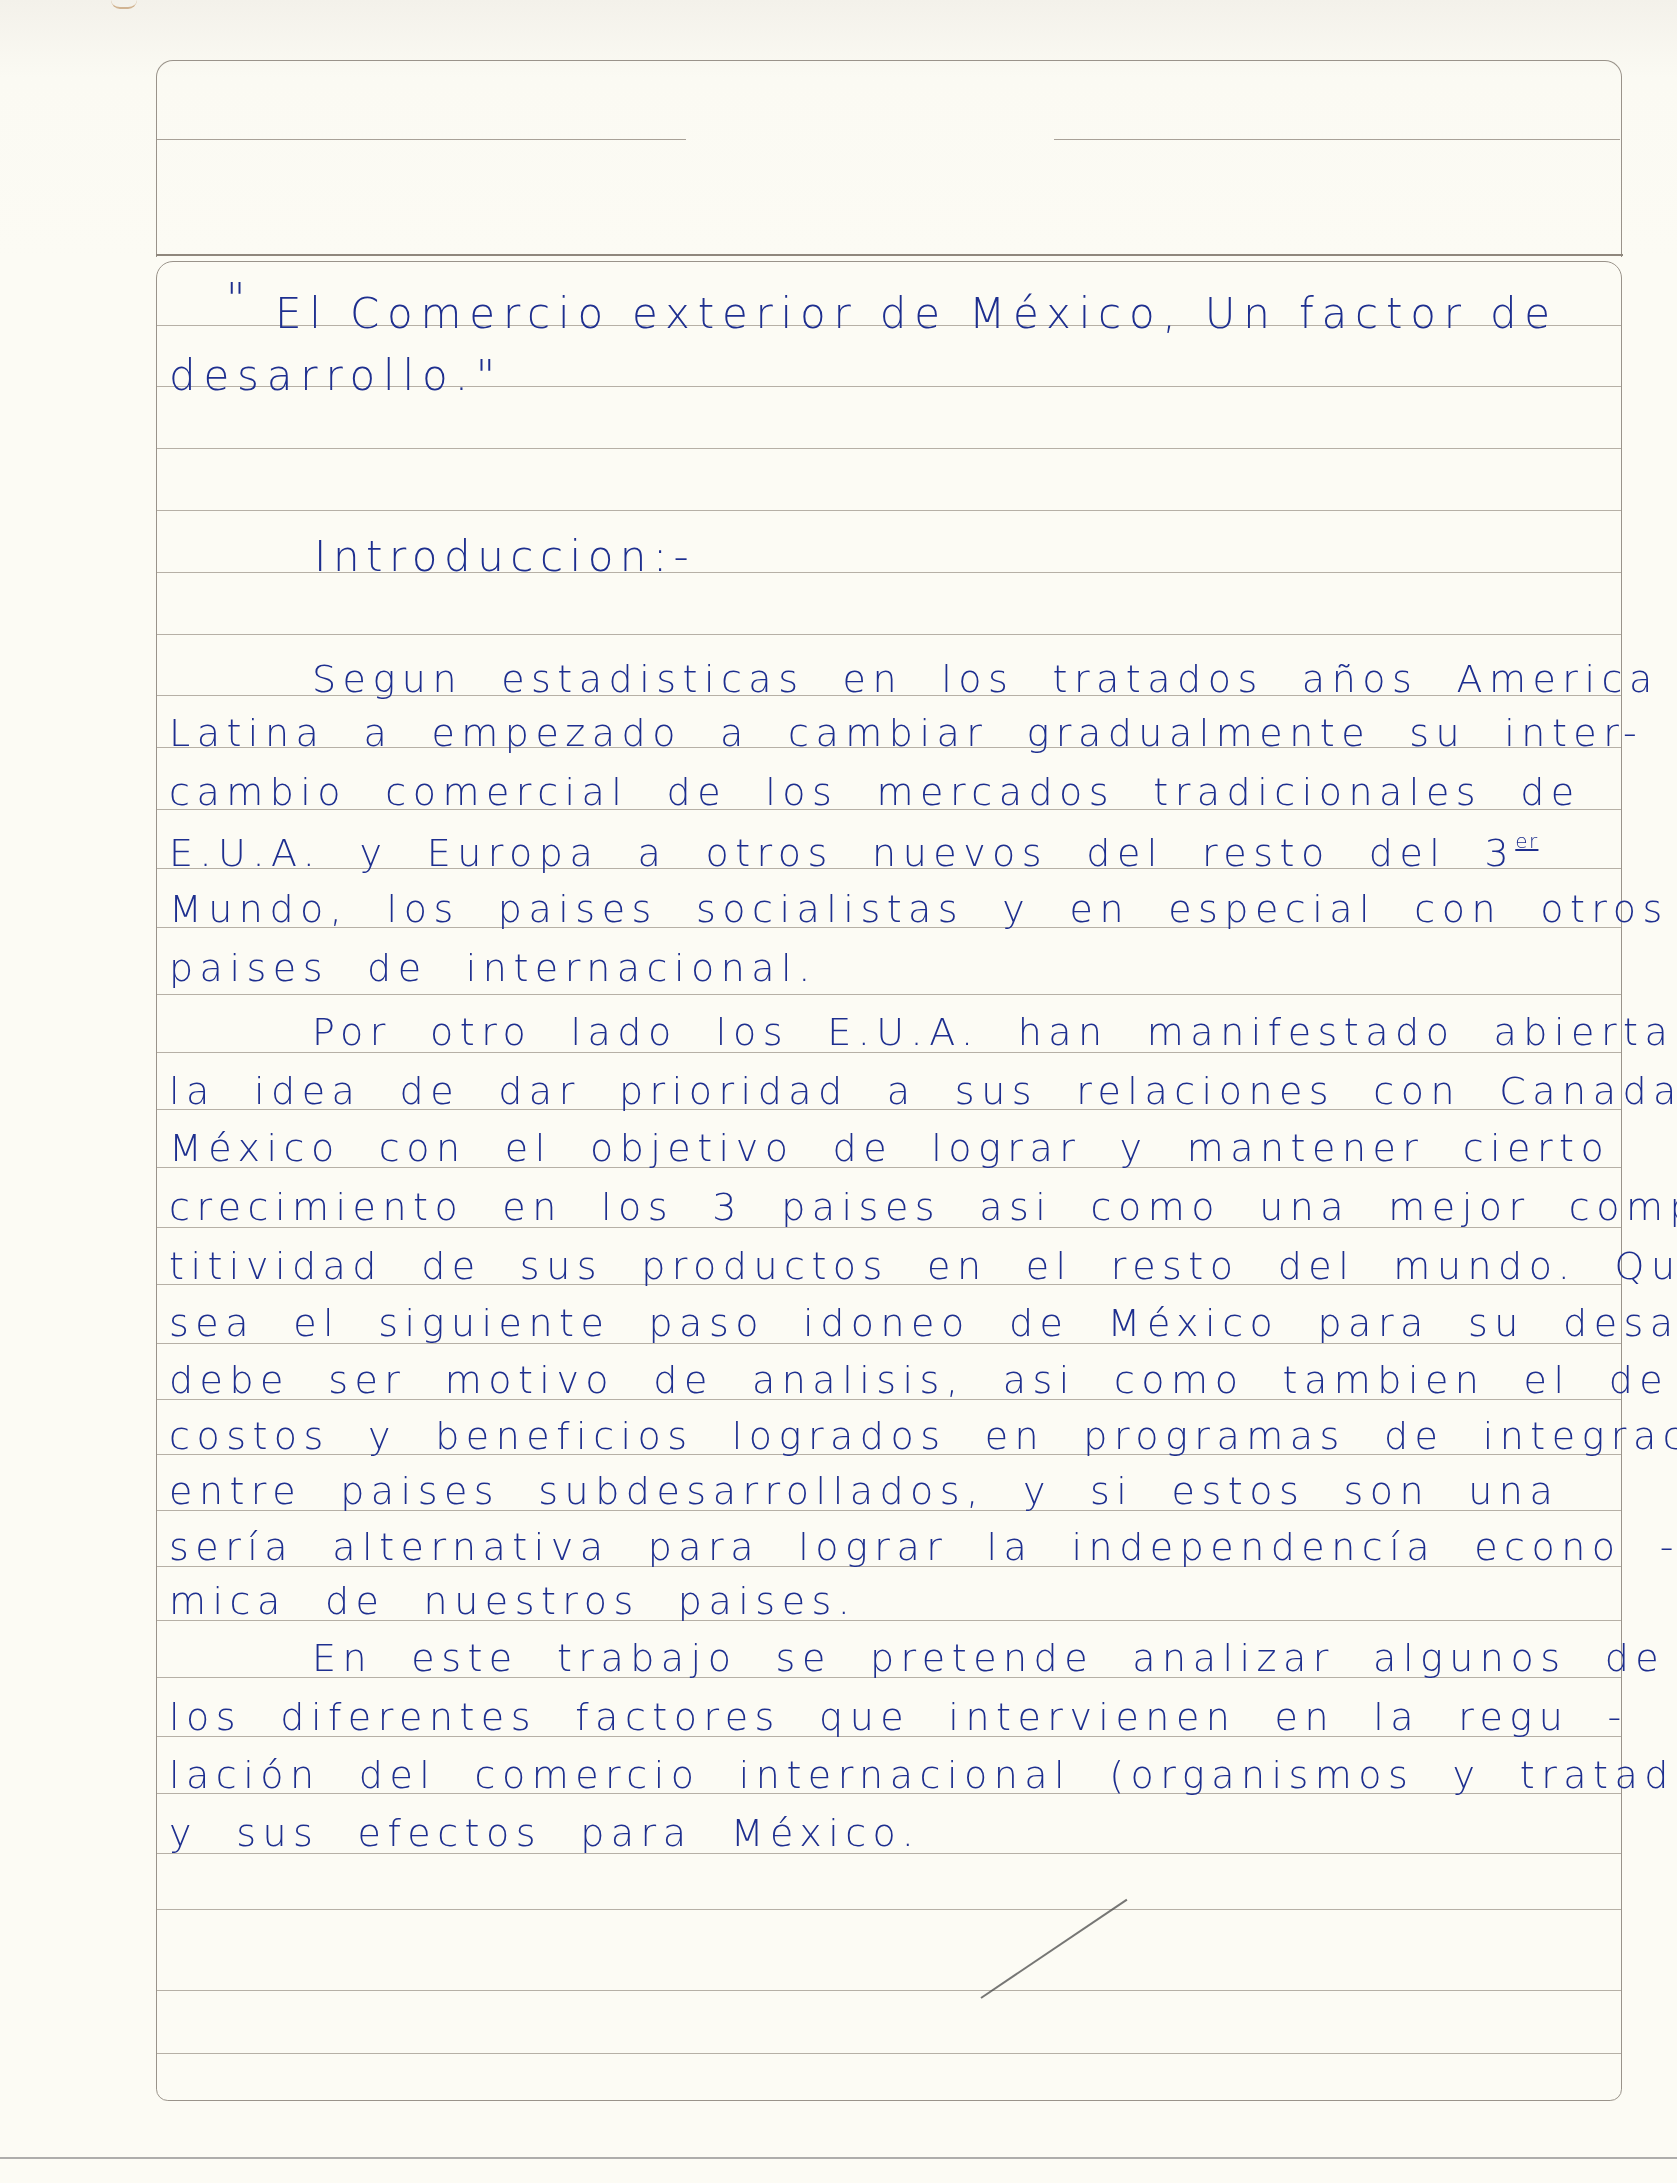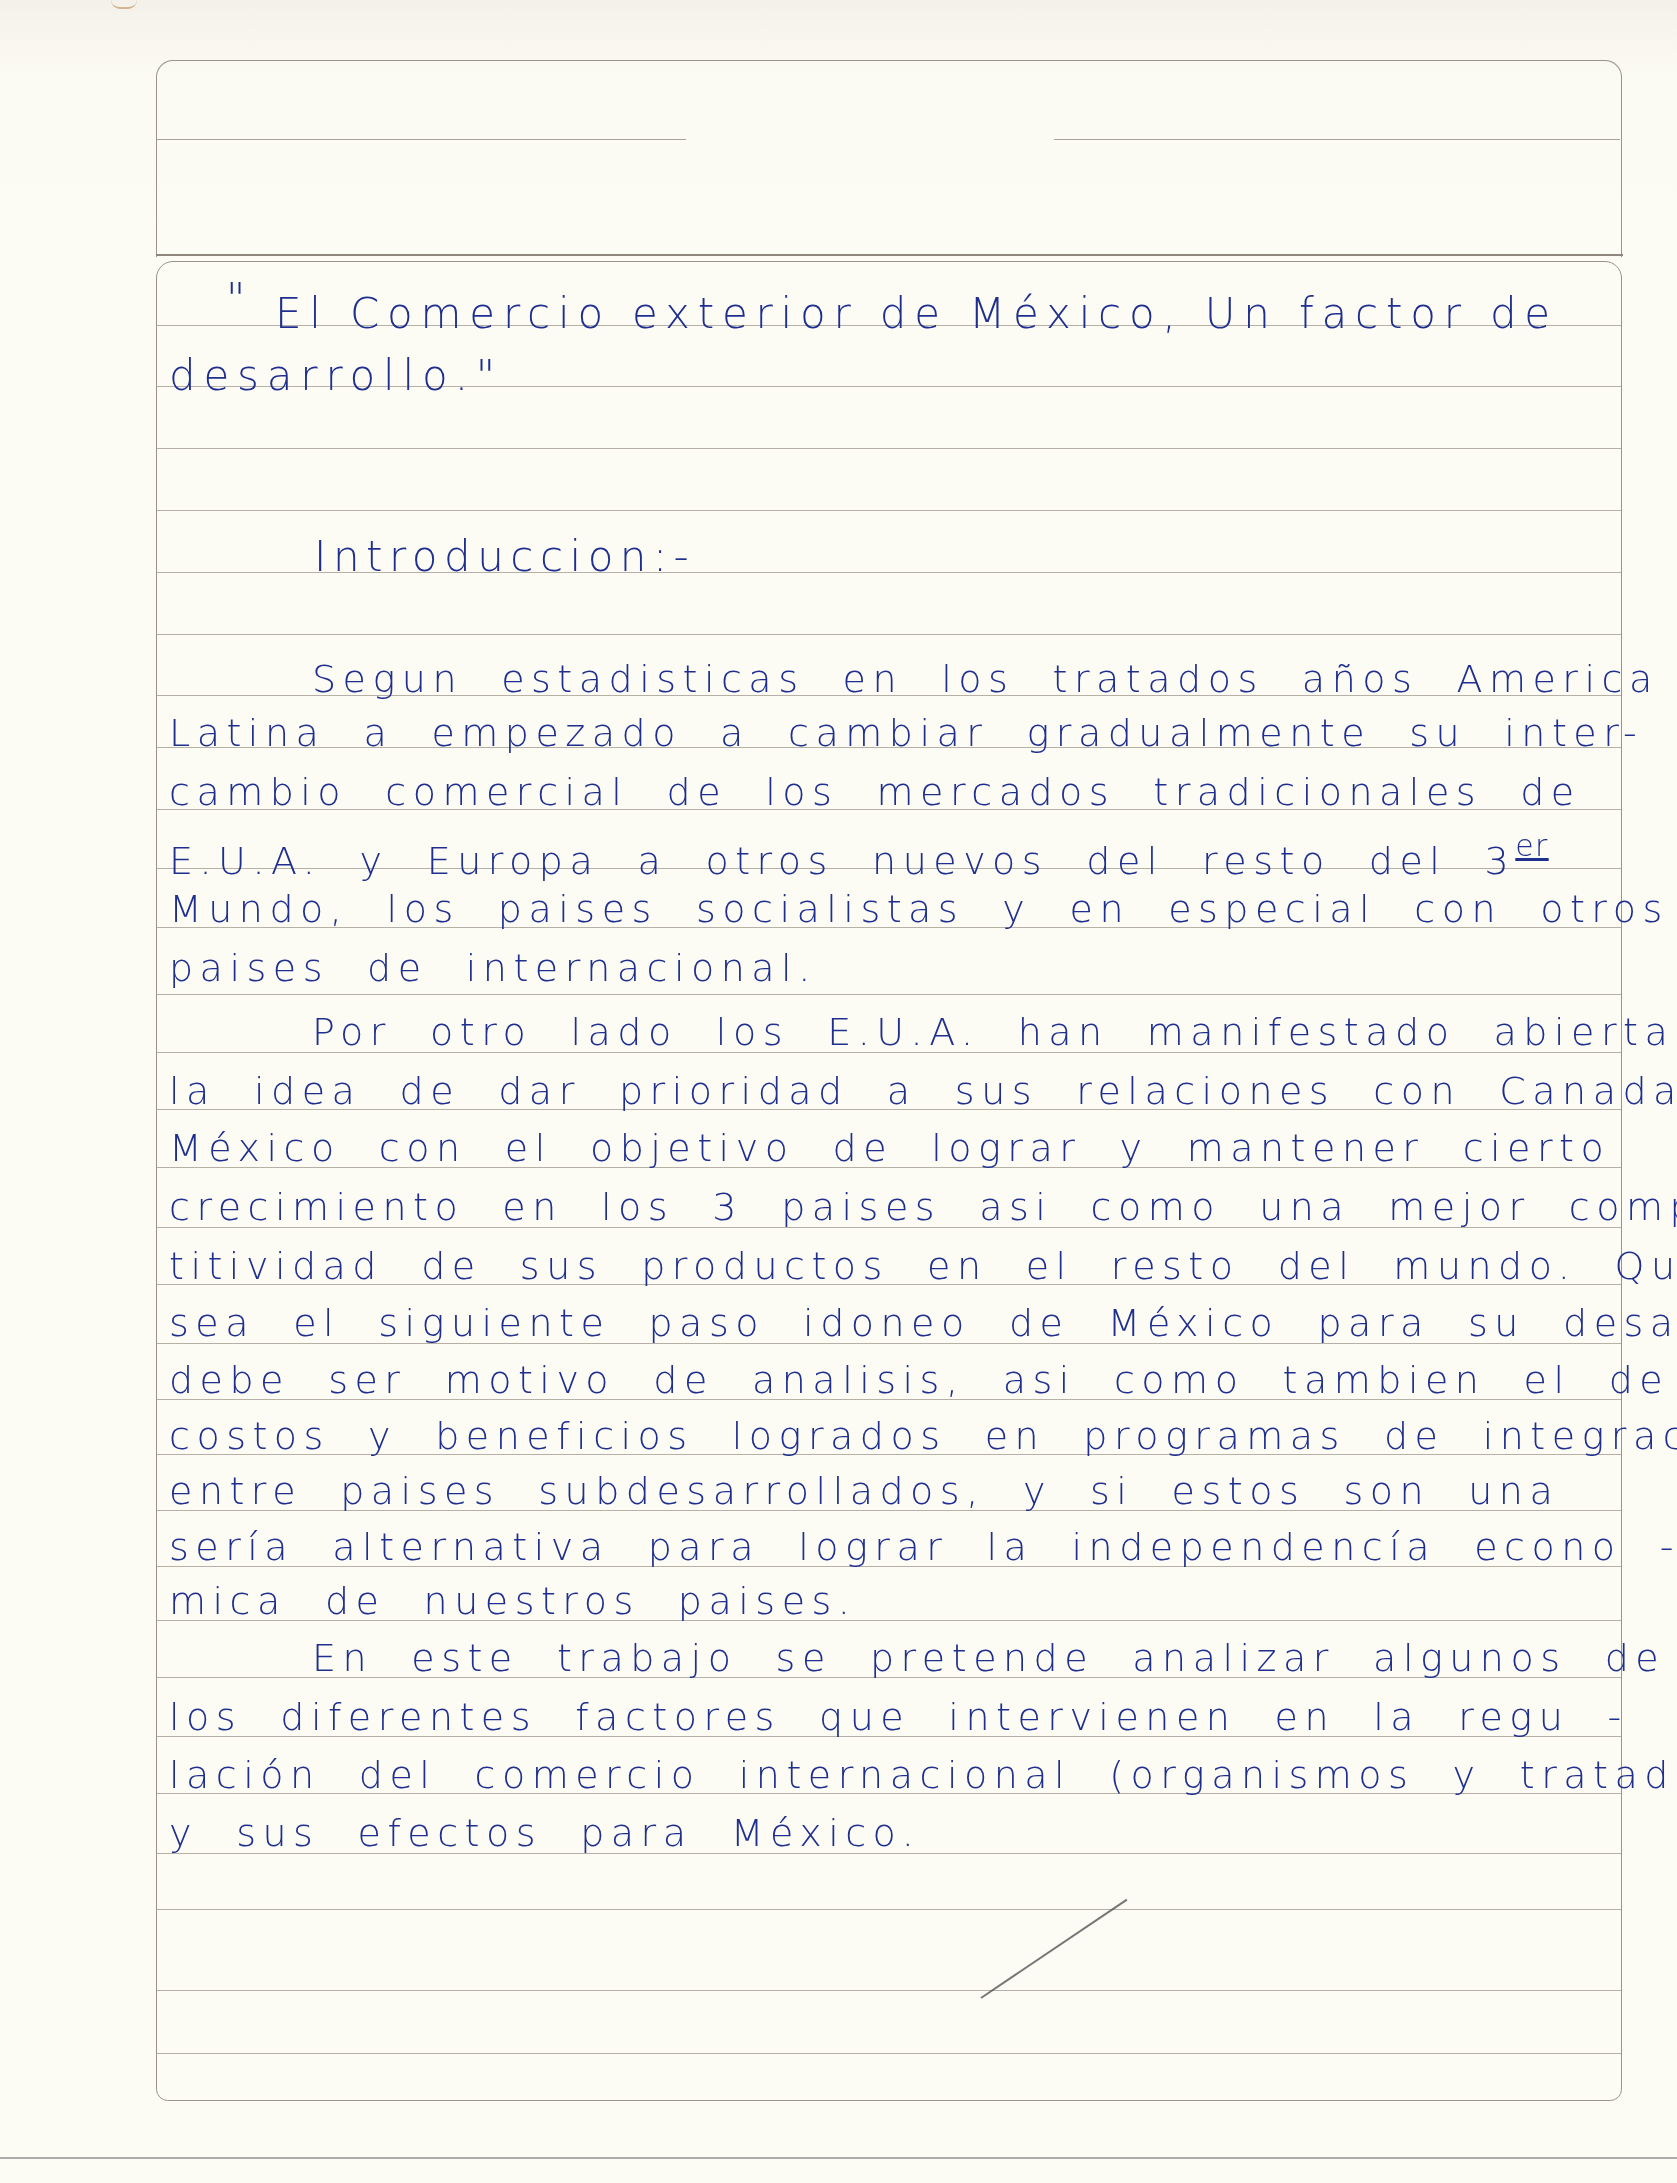--- a/index.html
+++ b/index.html
@@ -71,21 +71,21 @@
       font-weight: 300;
       position: absolute;
       white-space: nowrap;
       letter-spacing: 6.5px;
       line-height: 1;
     }
     .title-line { font-size: 42px; letter-spacing: 7.8px; }
     .heading { font-size: 42px; }
     .para-line { font-size: 38px; word-spacing: 19.6px; }
     .sup {
-      font-size: 30px;
+      font-size: 20px;
       vertical-align: 18.3px;
       text-decoration: underline;
       letter-spacing: 1.3px;
     }
     .pencil-stroke {
       position: absolute;
       left: 981px; top: 1997px;
       width: 176px; height: 0;
       border-top: 2px solid #4a4a4a;
       transform: rotate(-34deg);

